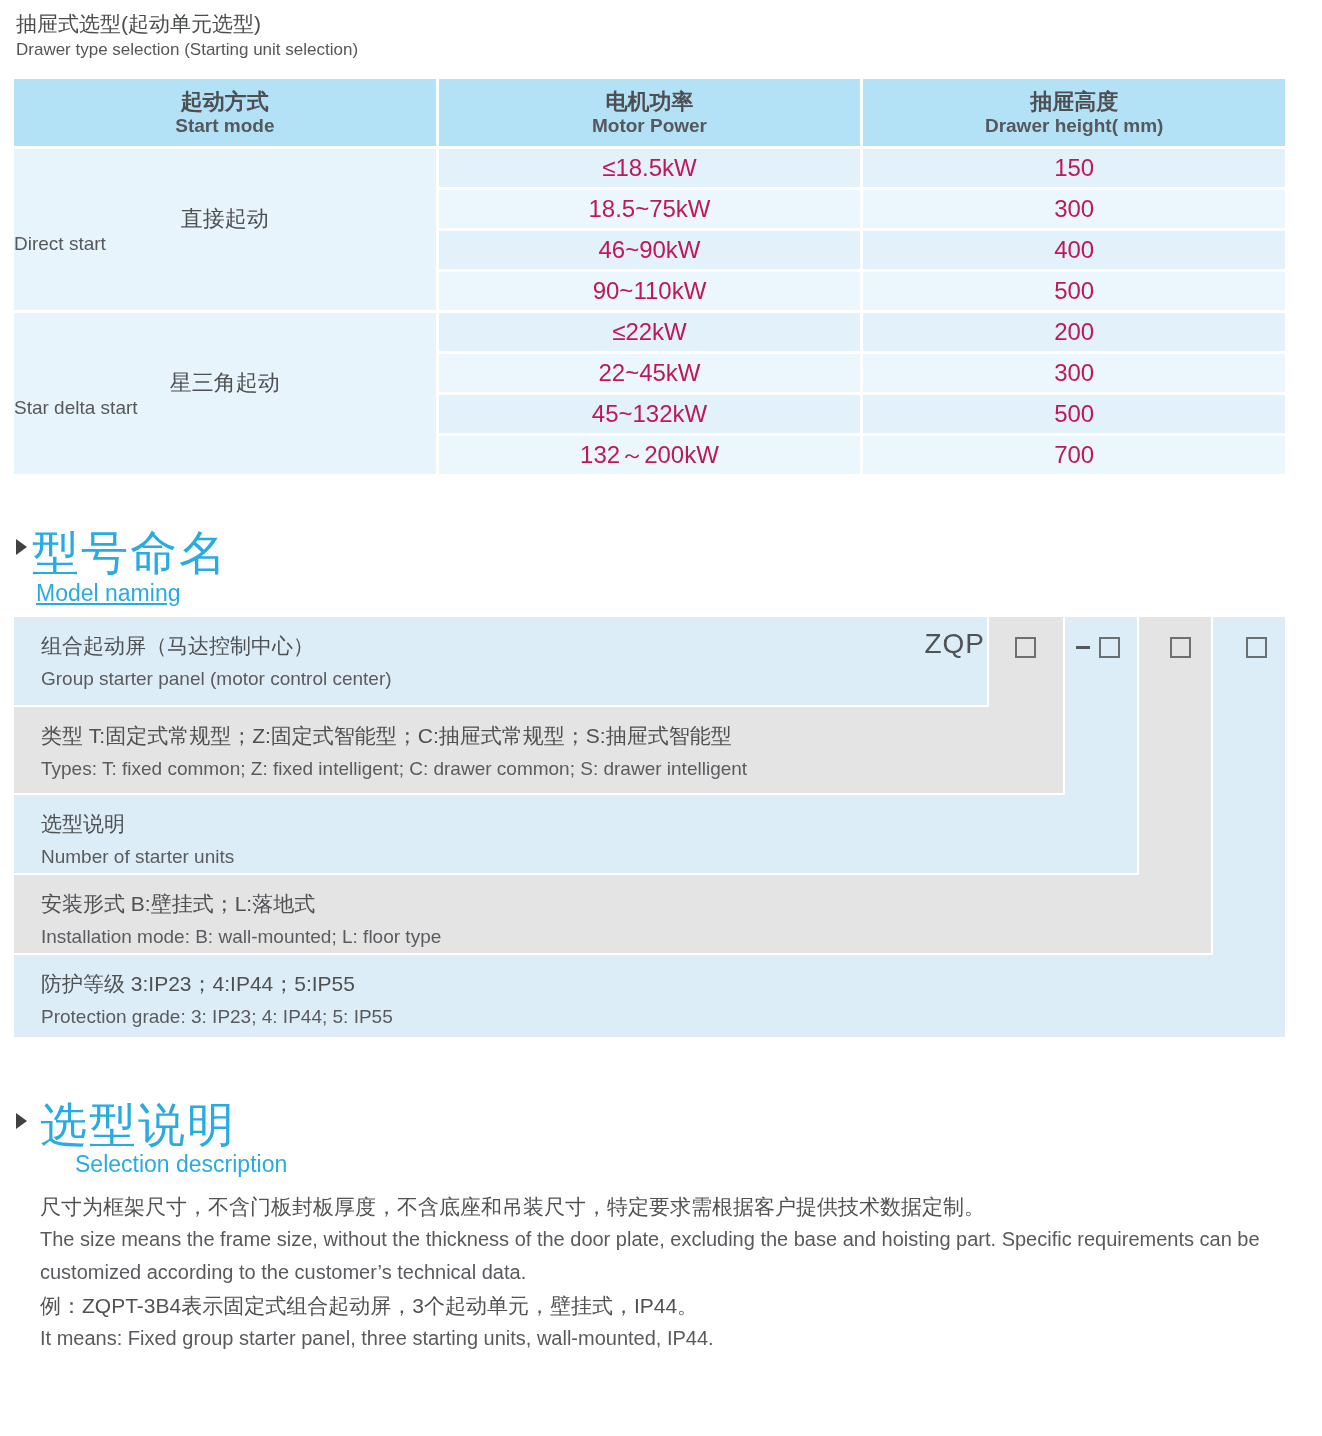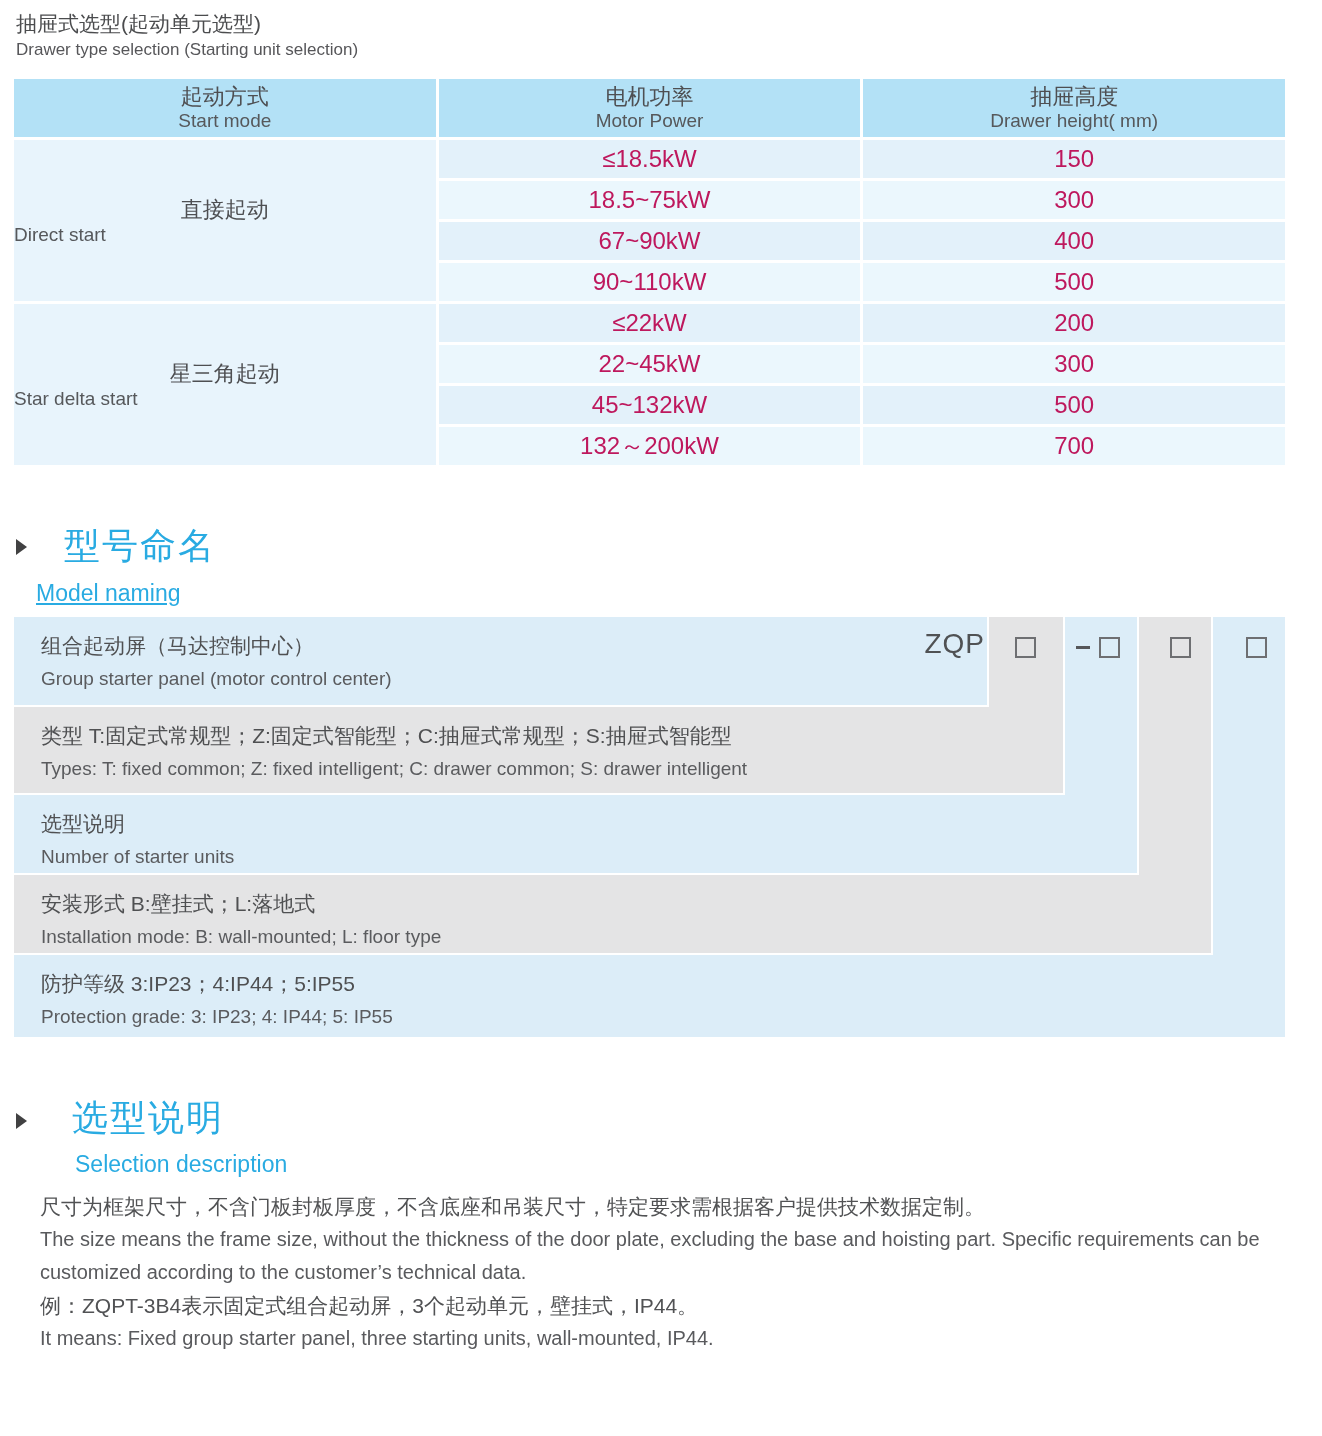--- a/index.html
+++ b/index.html
@@ -10,34 +10,34 @@
   html,body{margin:0;padding:0;background:#ffffff;}
   body{font-family:"Liberation Sans","DejaVu Sans",sans-serif;}
   .page{position:relative;width:1322px;height:1436px;background:#fff;overflow:hidden;}
 
   
   .title-zh{position:absolute;left:16px;top:10px;font-size:21px;color:#4b4c4e;}
   .title-en{position:absolute;left:16px;top:40px;font-size:17px;color:#565659;}
 
   
   table.sel{position:absolute;left:11px;top:76px;width:1277px;border-collapse:separate;border-spacing:3px;table-layout:fixed;}
-  table.sel th{height:58px;background:var(--header-blue);font-weight:400;padding:0;vertical-align:middle;}
+  table.sel th{height:67px;background:var(--header-blue);font-weight:700;padding:0;vertical-align:middle;}
   table.sel td{height:38px;text-align:center;vertical-align:middle;padding:0;}
   .h-zh{font-size:22px;color:#4e4f52;text-align:center;line-height:26px;}
   .h-en{font-size:19px;color:#56585b;text-align:center;line-height:22px;}
   td.val{font-size:24px;color:#be185d;}
   td.odd{background:var(--row-odd);}
   td.even{background:var(--row-even);}
   td.mode-cell{background:var(--col1-blue);}
   .mode-zh{font-size:22px;color:#4e4f52;text-align:center;line-height:27px;}
   .mode-en{font-size:19px;color:#56585b;text-align:left;line-height:23px;}
 
   
   .sec-arrow{position:absolute;width:0;height:0;border-left:11px solid #414142;border-top:8px solid transparent;border-bottom:8px solid transparent;}
-  .sec-h-zh{position:absolute;font-size:36px;color:var(--accent);letter-spacing:2px;margin-left:32px;}
+  .sec-h-zh{position:absolute;font-size:47px;color:var(--accent);letter-spacing:2px;}
   .sec-h-en{position:absolute;font-size:23px;color:var(--accent);}
 
   
   .band{position:absolute;box-sizing:border-box;padding:17px 0 0 27px;}
   .band.blue{background:var(--band-blue);}
   .band.gray{background:var(--band-gray);}
   .stripe{position:absolute;}
   .stripe.blue{background:var(--band-blue);}
   .stripe.gray{background:var(--band-gray);}
   .band .zh{font-size:21px;color:#4f5052;line-height:24px;}
@@ -85,21 +85,21 @@
               <div class="mode-en">Direct start</div>
             </td>
             <td class="val odd">≤18.5kW</td>
             <td class="val odd">150</td>
           </tr>
           <tr>
             <td class="val even">18.5~75kW</td>
             <td class="val even">300</td>
           </tr>
           <tr>
-            <td class="val odd">67~90kW</td>
+            <td class="val odd">46~90kW</td>
             <td class="val odd">400</td>
           </tr>
           <tr>
             <td class="val even">90~110kW</td>
             <td class="val even">500</td>
           </tr>
           <tr>
             <td rowspan="4" class="mode-cell">
               <div class="mode-zh">星三角起动</div>
               <div class="mode-en">Star delta start</div>

